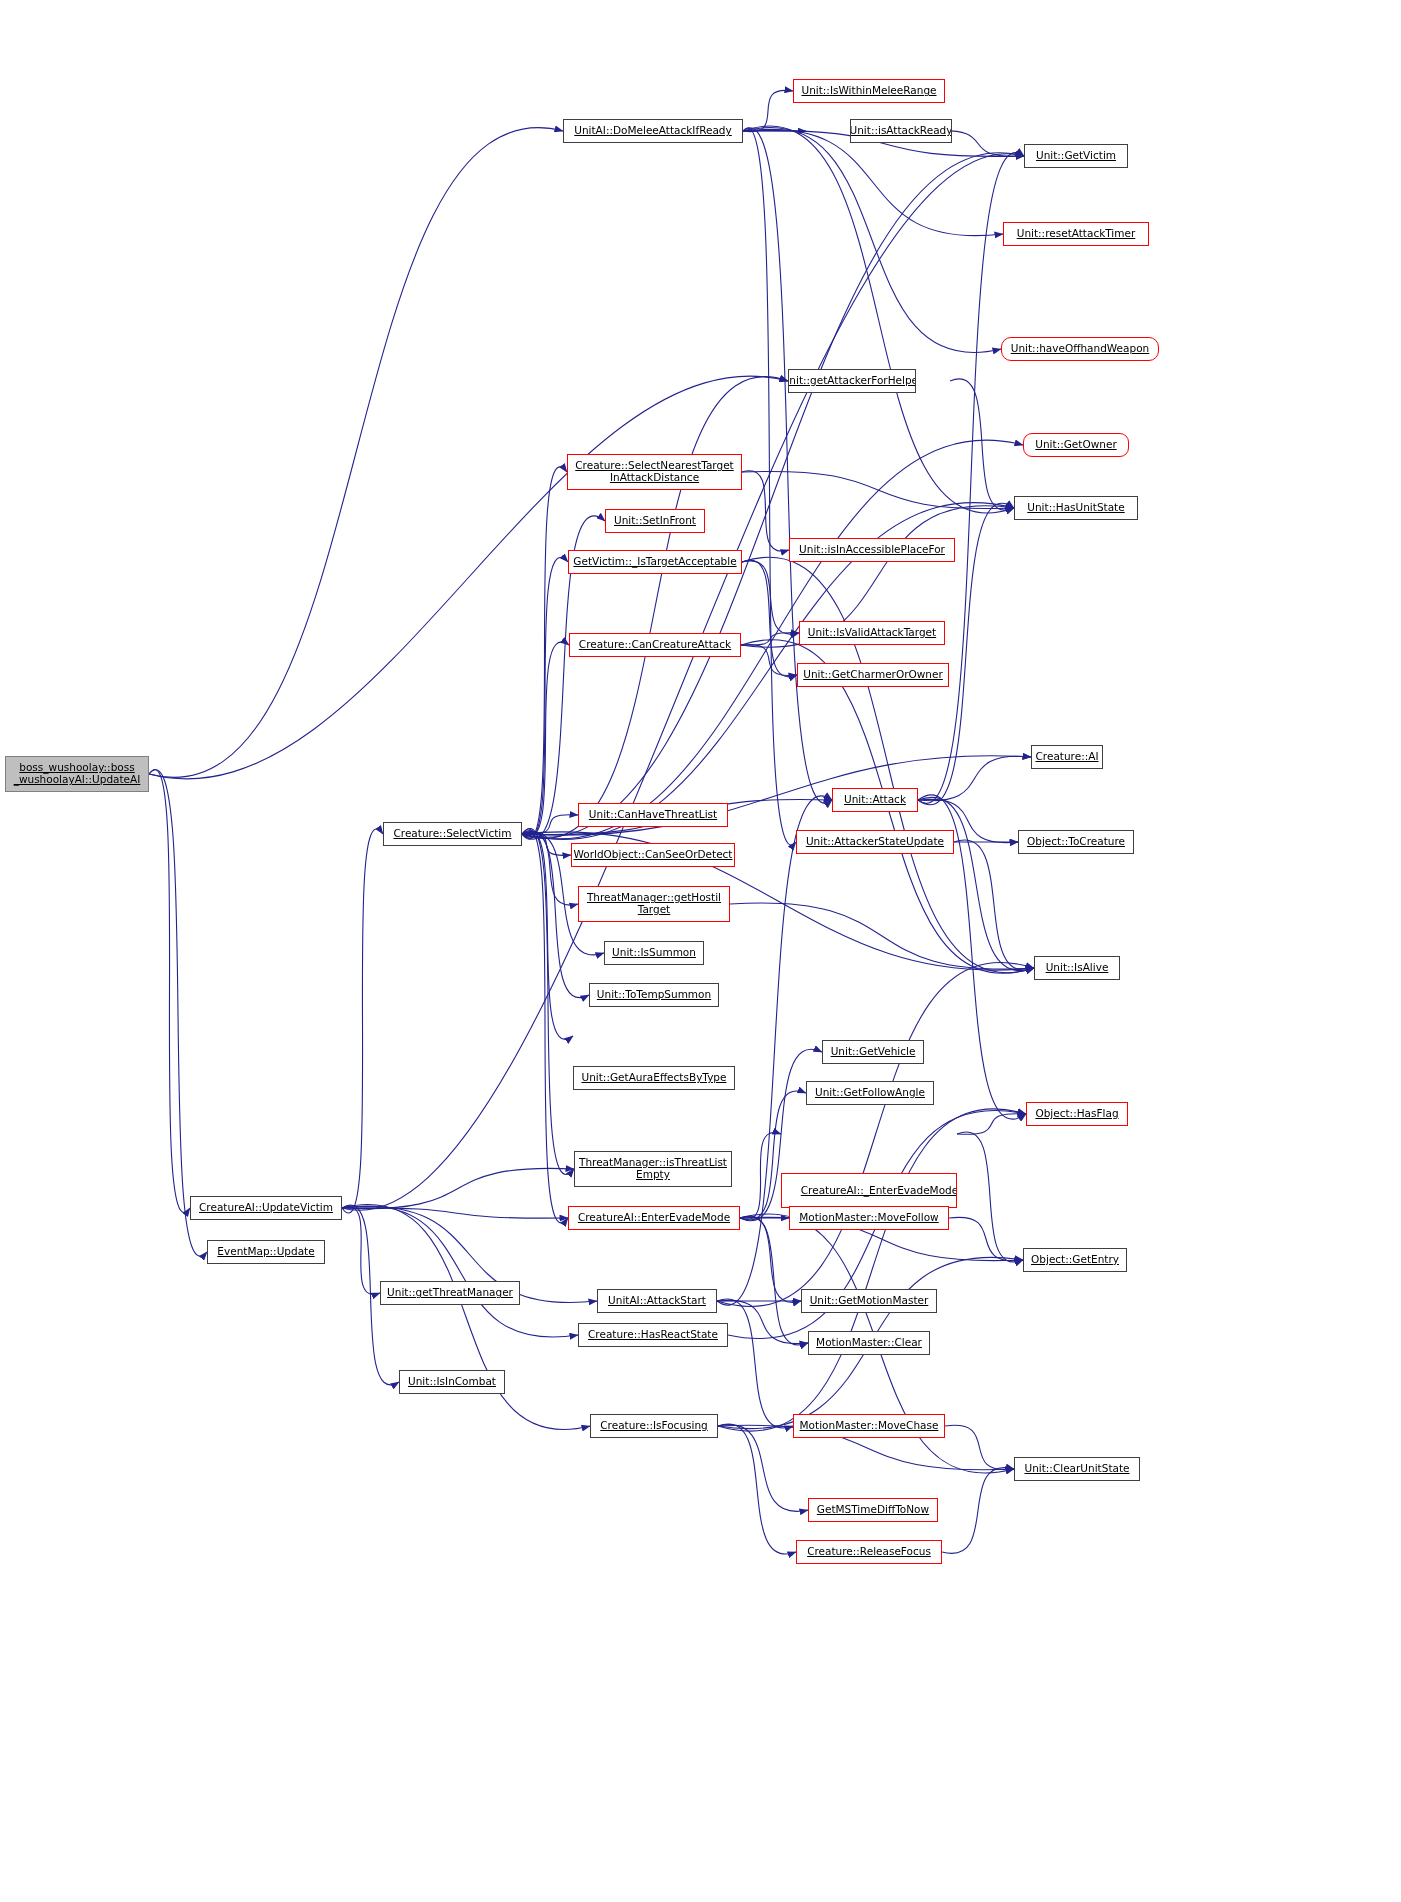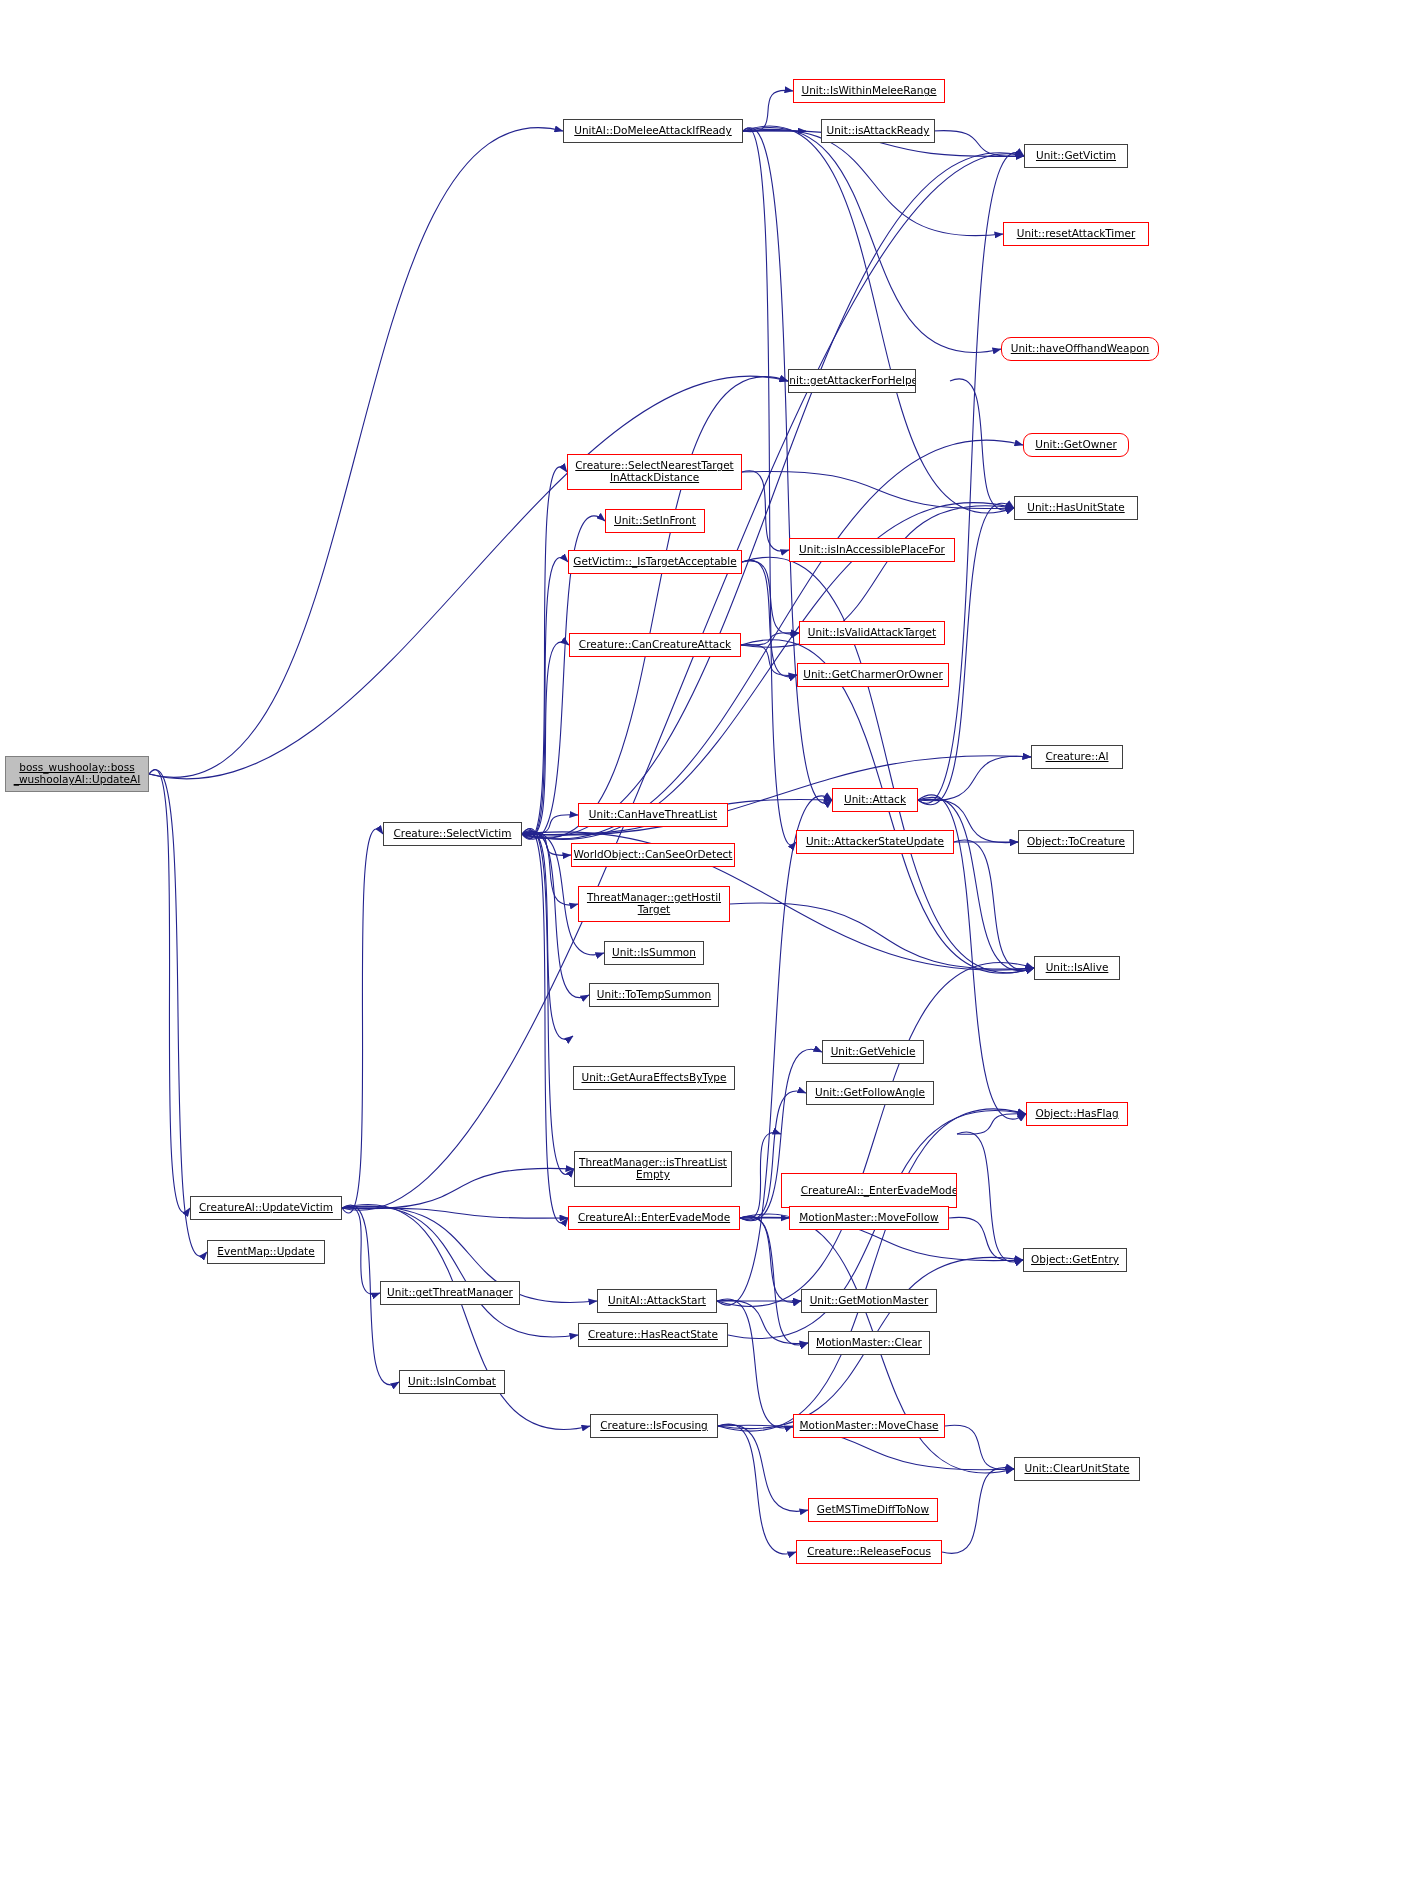--- a/index.html
+++ b/index.html
@@ -145,36 +145,36 @@
         <path d="M718,1426 C780.9,1403.32 733.1,1574.68 796,1552" marker-end="url(#arrow)"></path>
         <path d="M942,1552 C1001.6,1566.94 954.4,1454.06 1014,1469" marker-end="url(#arrow)"></path>
         <path d="M945,1426 C1002.95,1418.26 956.05,1476.74 1014,1469" marker-end="url(#arrow)"></path>
       </g>
   </svg>
   <div id="nodes">
       <div class="gnode root" style="left: 5px; top: 756px; width: 144px; height: 36px; font-size: 10.5px;">boss_wushoolay::boss
 _wushoolayAI::UpdateAI</div>
       <div class="gnode black" style="left: 563px; top: 119px; width: 180px; height: 24px; font-size: 10.5px;">UnitAI::DoMeleeAttackIfReady</div>
       <div class="gnode red" style="left: 793px; top: 79px; width: 152px; height: 24px; font-size: 10.5px;">Unit::IsWithinMeleeRange</div>
-      <div class="gnode black" style="left: 821px; top: 119px; width: 114px; height: 24px; font-size: 10.5px;">Unit::isAttackReady</div>
+      <div class="gnode black" style="left: 850px; top: 119px; width: 102px; height: 24px; font-size: 10.5px;">Unit::isAttackReady</div>
       <div class="gnode black" style="left: 1024px; top: 144px; width: 104px; height: 24px; font-size: 10.5px;">Unit::GetVictim</div>
       <div class="gnode red" style="left: 1003px; top: 222px; width: 146px; height: 24px; font-size: 10.5px;">Unit::resetAttackTimer</div>
       <div class="gnode red" style="left: 1001px; top: 337px; width: 158px; height: 24px; font-size: 10.5px; border-radius: 10px;">Unit::haveOffhandWeapon</div>
       <div class="gnode black" style="left: 788px; top: 369px; width: 128px; height: 24px; font-size: 10.5px;">Unit::getAttackerForHelper</div>
       <div class="gnode red" style="left: 1023px; top: 433px; width: 106px; height: 24px; font-size: 10.5px; border-radius: 9px;">Unit::GetOwner</div>
       <div class="gnode black" style="left: 1014px; top: 496px; width: 124px; height: 24px; font-size: 10.5px;">Unit::HasUnitState</div>
       <div class="gnode red" style="left: 567px; top: 454px; width: 175px; height: 36px; font-size: 10.5px;">Creature::SelectNearestTarget
 InAttackDistance</div>
       <div class="gnode red" style="left: 605px; top: 509px; width: 100px; height: 24px; font-size: 10.5px;">Unit::SetInFront</div>
       <div class="gnode red" style="left: 789px; top: 538px; width: 166px; height: 24px; font-size: 10.5px;">Unit::isInAccessiblePlaceFor</div>
       <div class="gnode red" style="left: 568px; top: 550px; width: 174px; height: 24px; font-size: 10.5px;">GetVictim::_IsTargetAcceptable</div>
       <div class="gnode red" style="left: 799px; top: 621px; width: 146px; height: 24px; font-size: 10.5px;">Unit::IsValidAttackTarget</div>
       <div class="gnode red" style="left: 569px; top: 633px; width: 172px; height: 24px; font-size: 10.5px;">Creature::CanCreatureAttack</div>
       <div class="gnode red" style="left: 797px; top: 663px; width: 152px; height: 24px; font-size: 10.5px;">Unit::GetCharmerOrOwner</div>
-      <div class="gnode black" style="left: 1031px; top: 745px; width: 92px; height: 24px; font-size: 10.5px;">Creature::AI</div>
+      <div class="gnode black" style="left: 1031px; top: 745px; width: 72px; height: 24px; font-size: 10.5px;">Creature::AI</div>
       <div class="gnode red" style="left: 832px; top: 788px; width: 86px; height: 24px; font-size: 10.5px;">Unit::Attack</div>
       <div class="gnode black" style="left: 383px; top: 822px; width: 139px; height: 24px; font-size: 10.5px;">Creature::SelectVictim</div>
       <div class="gnode red" style="left: 578px; top: 803px; width: 150px; height: 24px; font-size: 10.5px;">Unit::CanHaveThreatList</div>
       <div class="gnode red" style="left: 796px; top: 830px; width: 158px; height: 24px; font-size: 10.5px;">Unit::AttackerStateUpdate</div>
       <div class="gnode black" style="left: 1018px; top: 830px; width: 116px; height: 24px; font-size: 10.5px;">Object::ToCreature</div>
       <div class="gnode red" style="left: 571px; top: 843px; width: 164px; height: 24px; font-size: 10.5px;">WorldObject::CanSeeOrDetect</div>
       <div class="gnode red" style="left: 578px; top: 886px; width: 152px; height: 36px; font-size: 10.5px;">ThreatManager::getHostil
 Target</div>
       <div class="gnode black" style="left: 604px; top: 941px; width: 100px; height: 24px; font-size: 10.5px;">Unit::IsSummon</div>
       <div class="gnode black" style="left: 1034px; top: 956px; width: 86px; height: 24px; font-size: 10.5px;">Unit::IsAlive</div>

